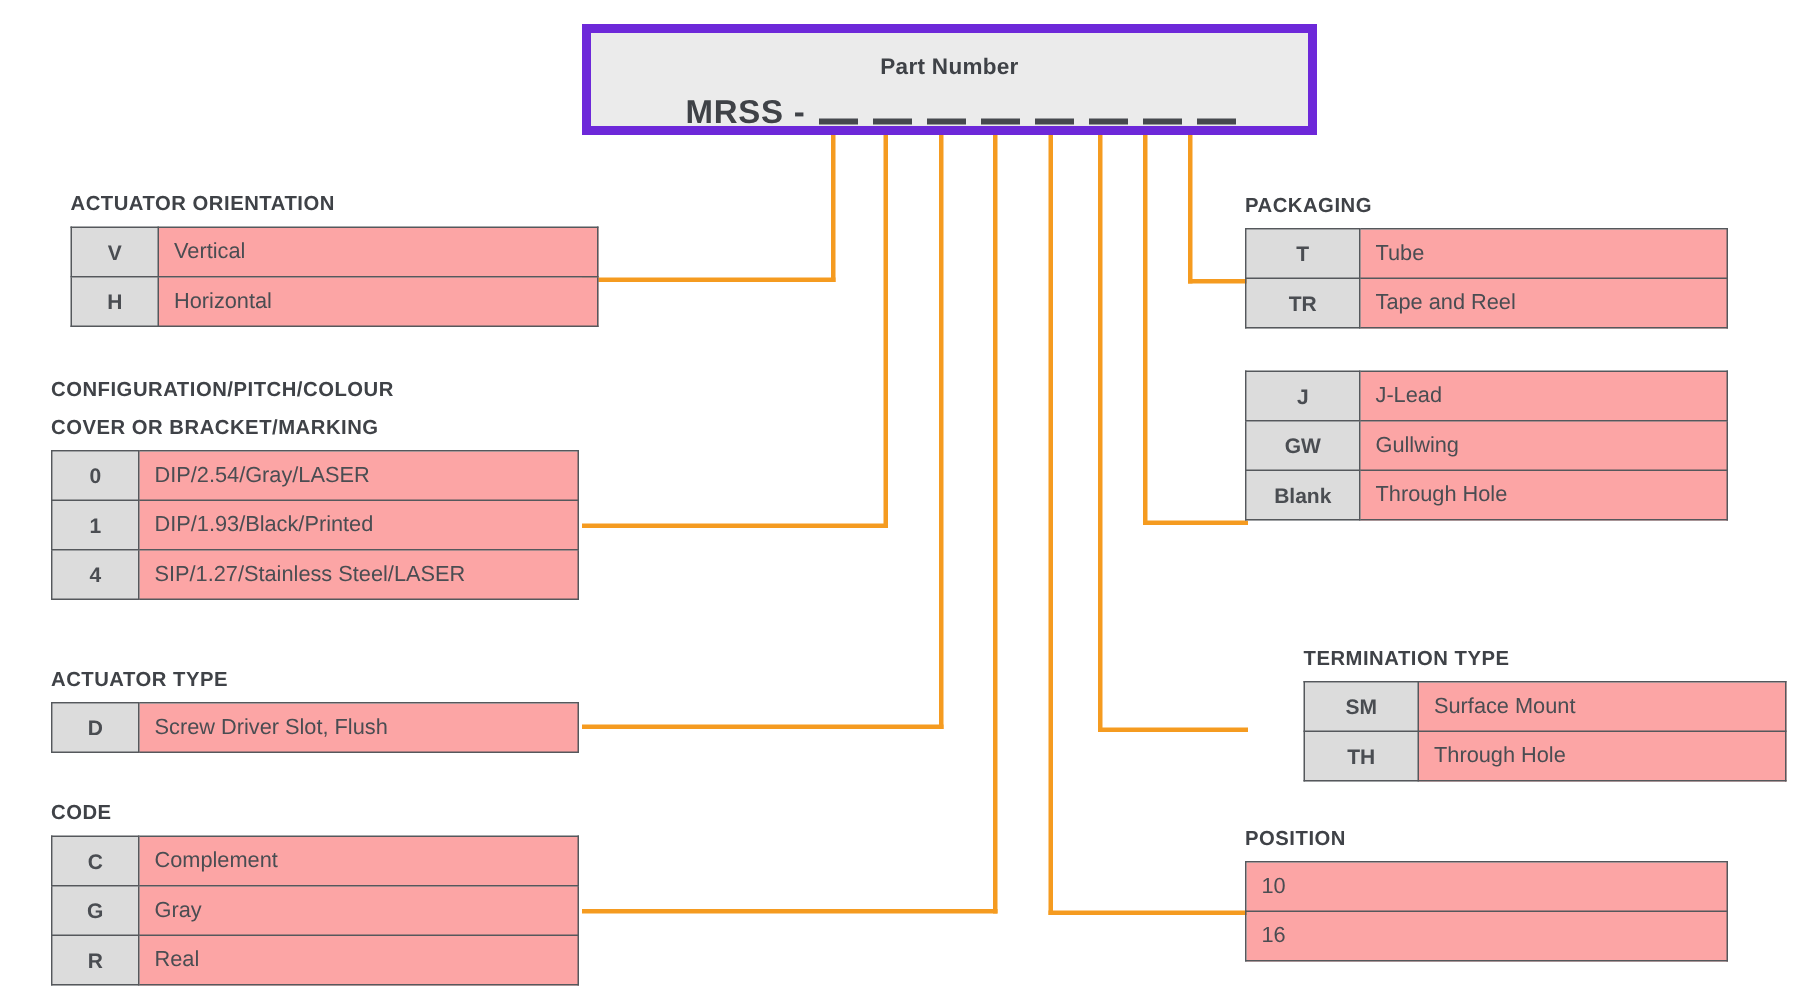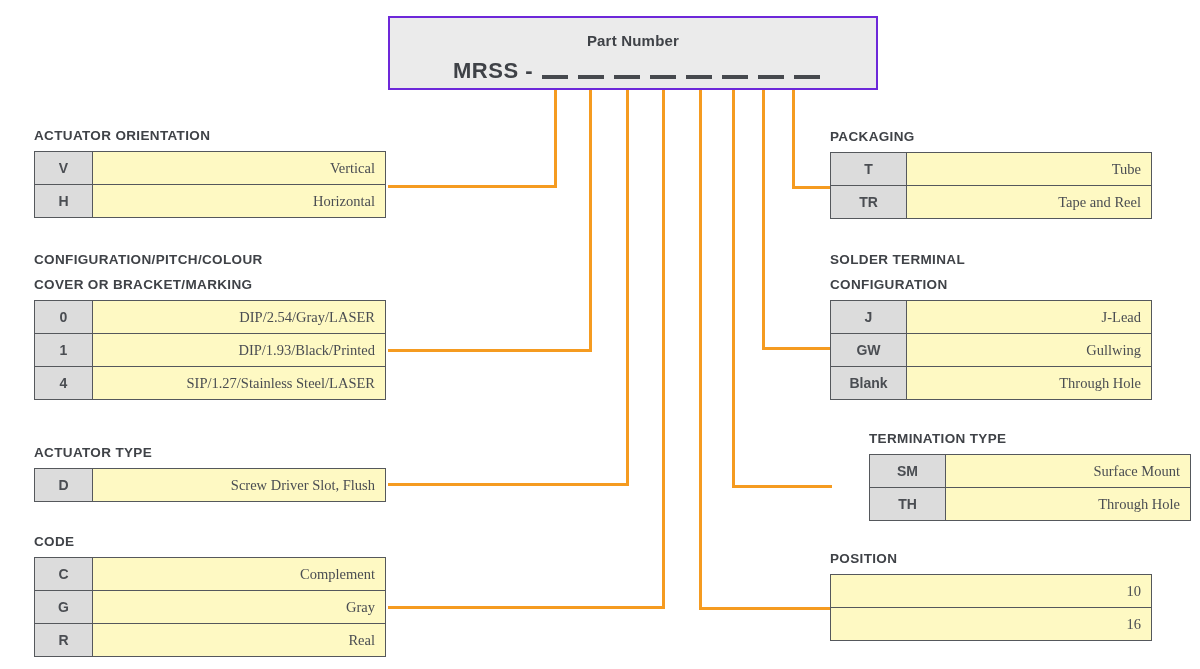--- a/index.html
+++ b/index.html
@@ -15,21 +15,21 @@
     overflow: hidden;
   }
   #stage { position: relative; width: 1200px; height: 669px; }
 
   
   .pn-banner {
     position: absolute;
     left: 388px; top: 16px;
     width: 490px; height: 74px;
     background: #ebebeb;
-    border: 2px solid #6d28d9;
+    border: 6px solid #6d28d9;
     text-align: center;
   }
   .pn-title {
     font-size: 15px;
     font-weight: bold;
     color: #3f4247;
     letter-spacing: .2px;
     margin-top: 14px;
   }
   .pn-line {
@@ -80,21 +80,21 @@
     vertical-align: middle;
   }
   td.code {
     background: #dcdcdc;
     text-align: center;
     font-weight: bold;
     font-size: 14px;
     color: #3f4247;
     padding: 0 4px;
   }
-  td.desc { background: #fef9c3; text-align: right; font-family: Liberation Serif, serif; }
+  td.desc { background: #fca5a5; text-align: left; }
 
   
   .left-tbl  { width: 352px; }
   .left-tbl  col.c1 { width: 58px; }
   .right-tbl { width: 322px; }
   .right-tbl col.c1 { width: 76px; }
   .pos-tbl   { width: 322px; }
 
   
   .ln { position: absolute; background: #f59b20; }
@@ -135,21 +135,21 @@
   <div class="ln h" style="left:388px; top:185px; width:169px;"></div>
   <div class="ln h" style="left:388px; top:349px; width:204px;"></div>
   <div class="ln h" style="left:388px; top:483px; width:241px;"></div>
   <div class="ln h" style="left:388px; top:606px; width:277px;"></div>
 
   <div class="ln h" style="left:792px; top:186px; width:40px;"></div>
   <div class="ln h" style="left:762px; top:347px; width:70px;"></div>
   <div class="ln h" style="left:732px; top:485px; width:100px;"></div>
   <div class="ln h" style="left:699px; top:607px; width:133px;"></div>
 
-  <div class="sec" style="left:34px; top:123px;">
+  <div class="sec" style="left:47px; top:123px;">
     <div class="sec-title">ACTUATOR ORIENTATION</div>
     <table class="opt left-tbl">
       <colgroup>
           <col class="c1">
           <col>
         </colgroup>
       <tbody>
         <tr>
           <td class="code">V</td>
           <td class="desc">Vertical</td>
@@ -241,22 +241,20 @@
         </tr>
         <tr>
           <td class="code">TR</td>
           <td class="desc">Tape and Reel</td>
         </tr>
       </tbody>
     </table>
   </div>
 
   <div class="sec" style="left:830px; top:247px;">
-    <div class="sec-title">SOLDER TERMINAL
-CONFIGURATION</div>
     <table class="opt right-tbl">
       <colgroup>
           <col class="c1">
           <col>
         </colgroup>
       <tbody>
         <tr>
           <td class="code">J</td>
           <td class="desc">J-Lead</td>
         </tr>

